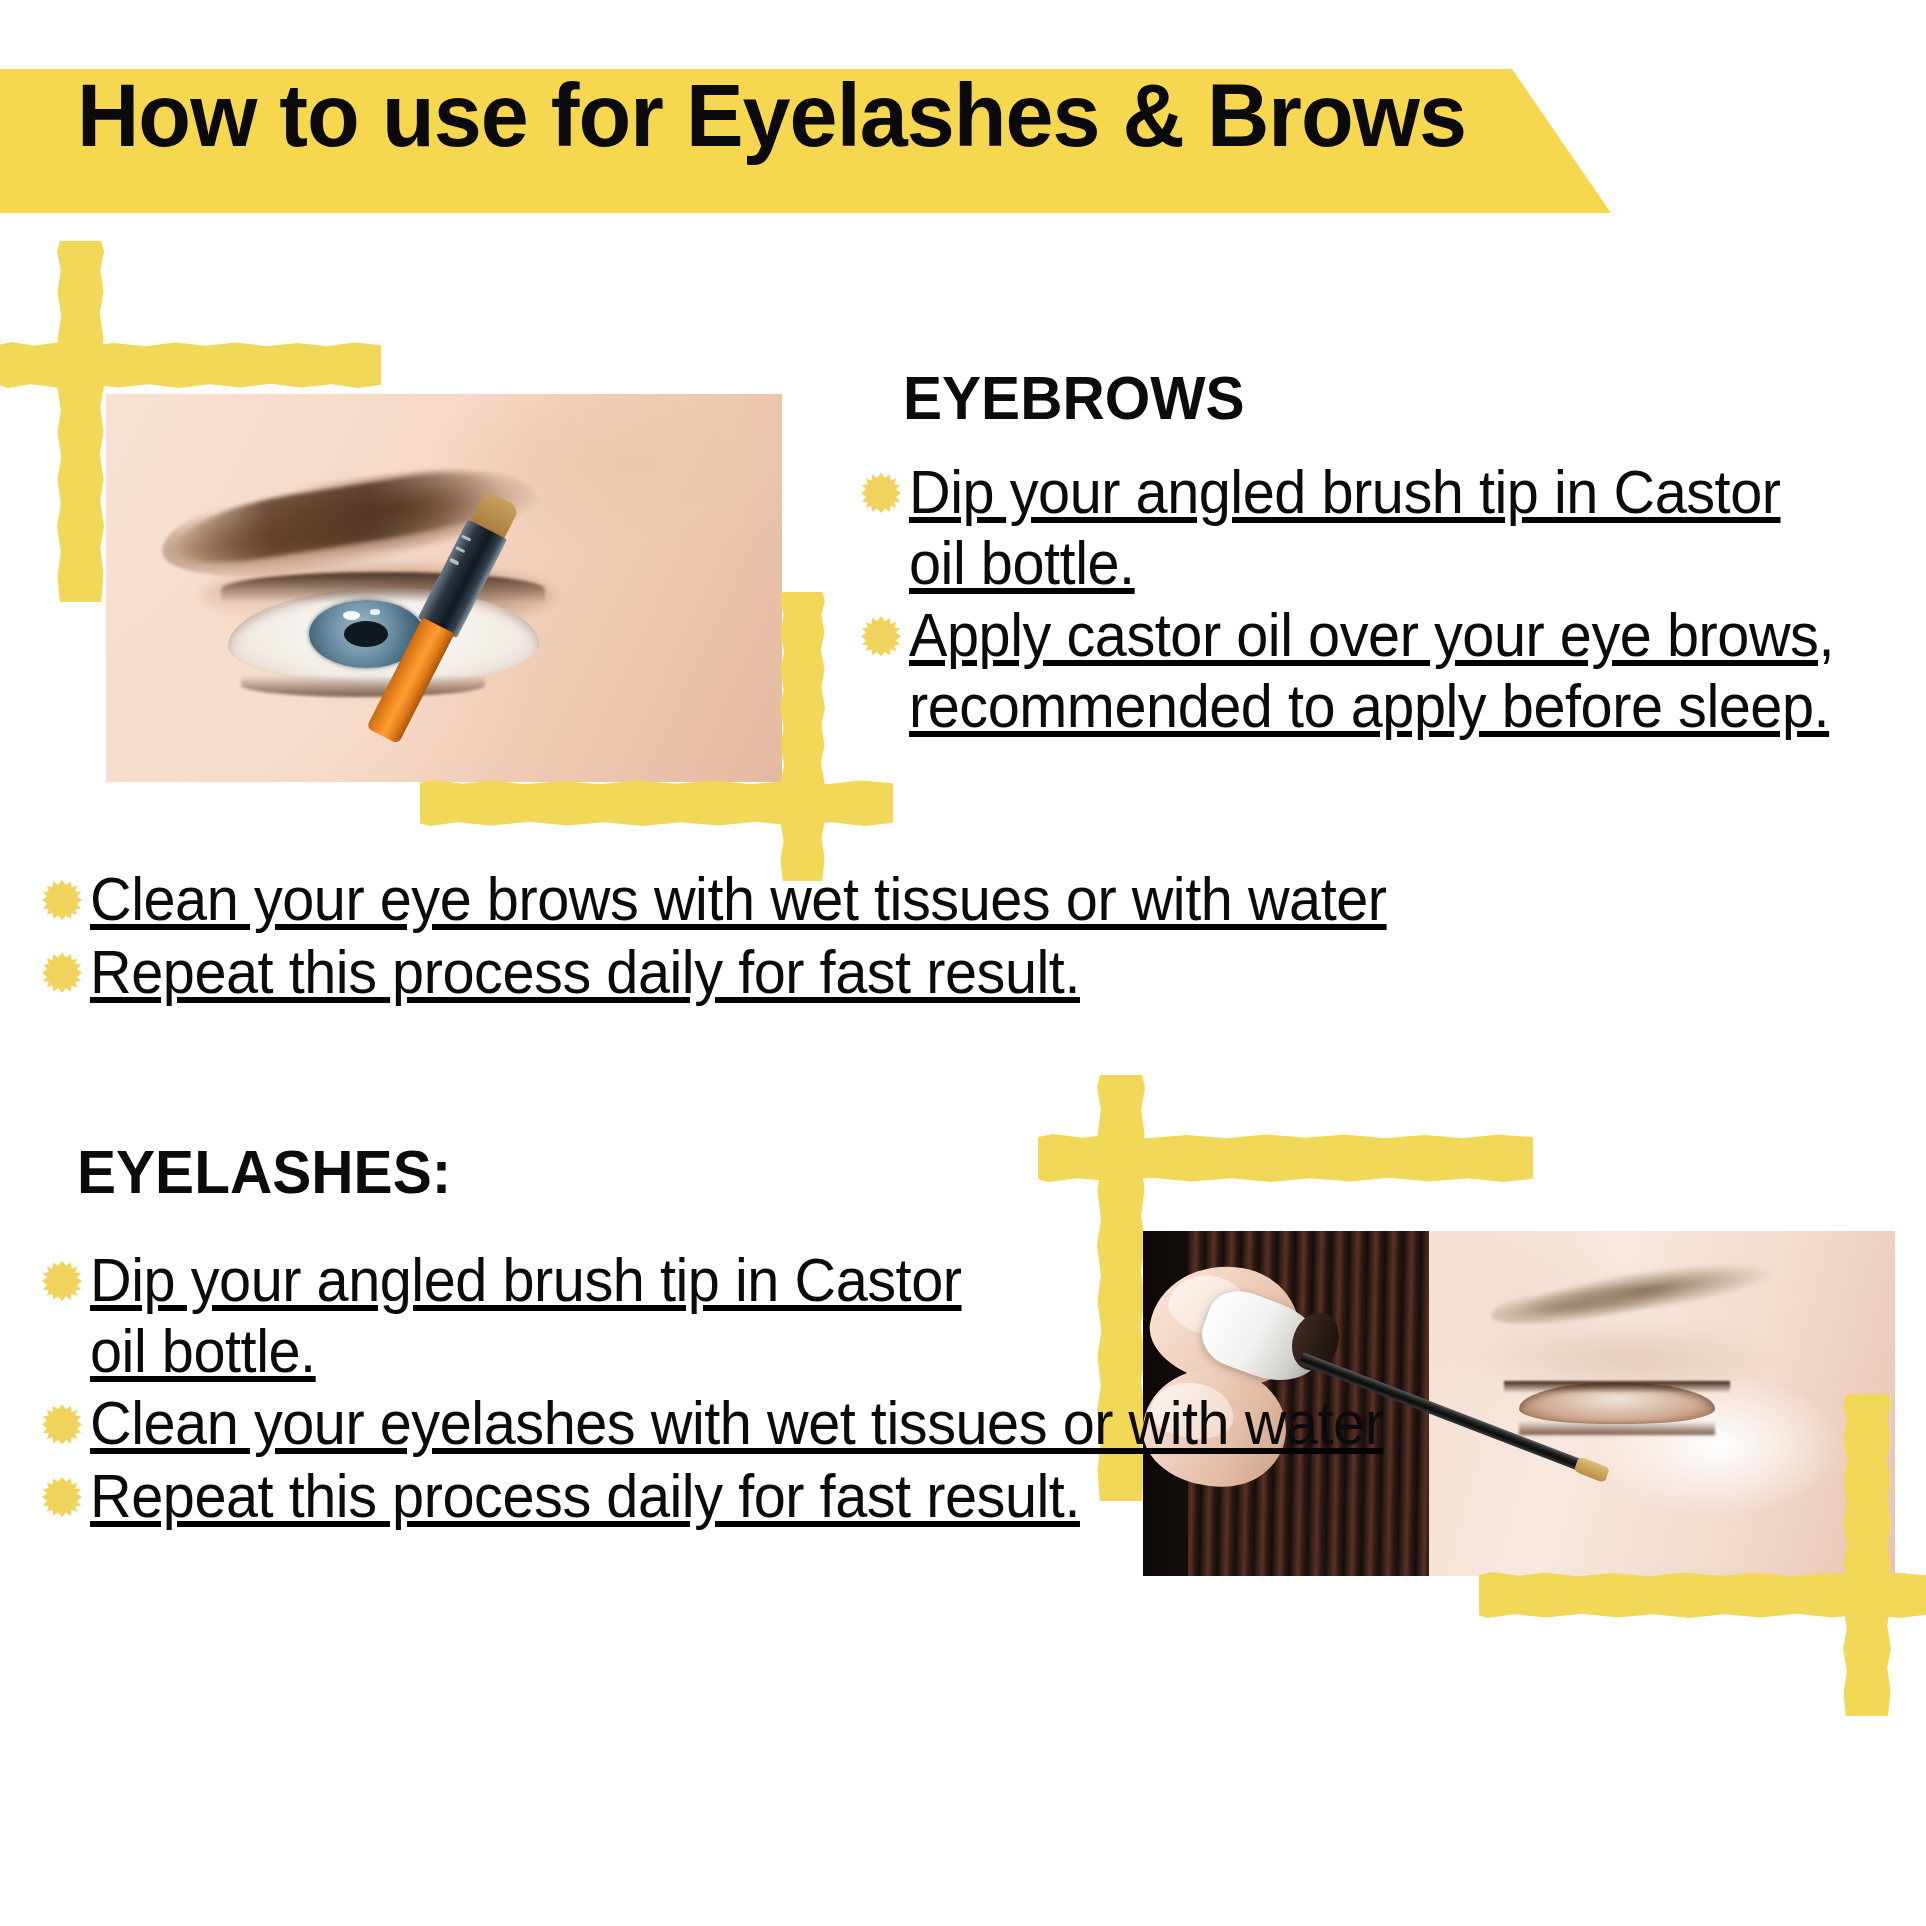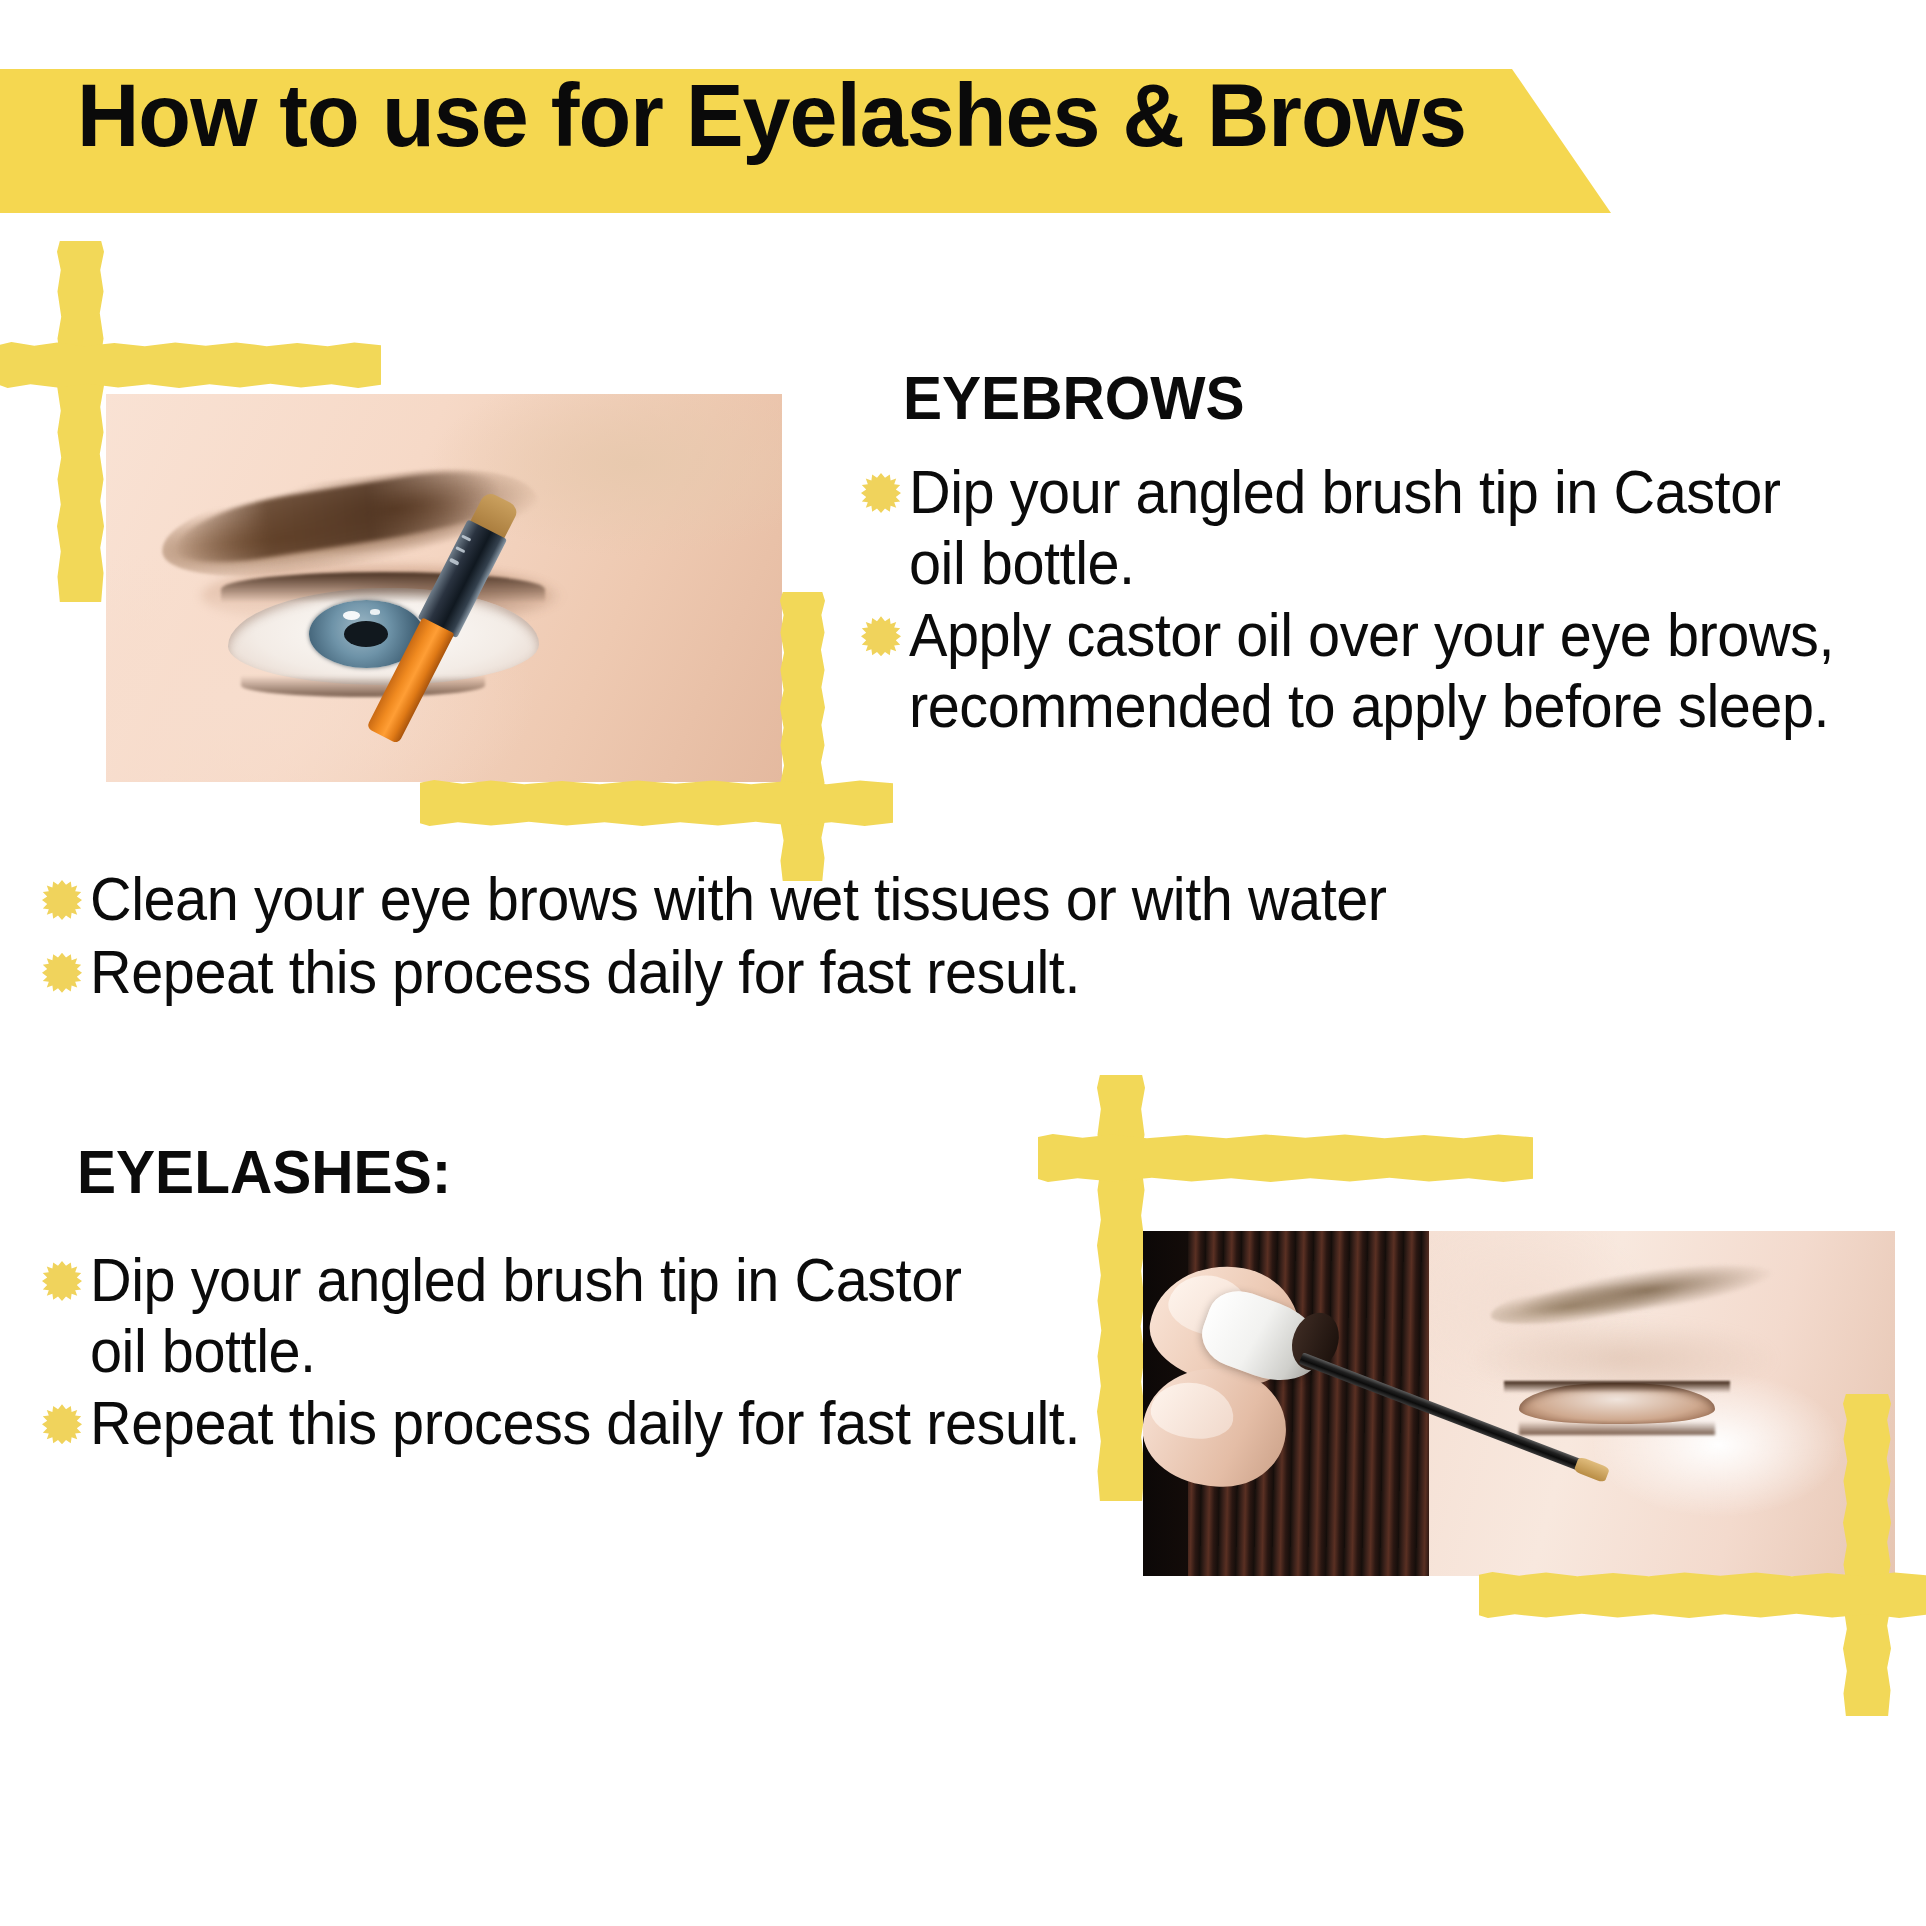--- a/index.html
+++ b/index.html
@@ -155,21 +155,21 @@
   .p2-wtip{position:absolute;right:-9%;top:-18%;width:11%;height:140%;
     background:linear-gradient(180deg,#e0bc7c,#b98d45);border-radius:22%;}
 
   
   .h2{
     position:absolute;font-weight:700;color:#0b0b0b;
     font-size:61px;line-height:1;letter-spacing:0px;
     font-family:"Liberation Sans", sans-serif;
     transform:scaleX(0.96);transform-origin:left center;
   }
-  .blist{position:absolute;}
+  .blist{position:absolute;text-decoration:underline;}
   .bitem{position:relative;display:flex;align-items:flex-start;margin-bottom:2px;}
   .dot{
     flex:0 0 auto;width:40px;height:40px;margin-top:16px;margin-right:8px;
     background:#F0D35C;
     -webkit-clip-path:polygon(50% 0%,60% 12%,72% 4%,74% 19%,88% 14%,83% 28%,98% 30%,87% 41%,100% 50%,87% 60%,98% 71%,83% 73%,88% 87%,74% 82%,72% 97%,60% 89%,50% 100%,40% 89%,28% 97%,26% 82%,12% 87%,17% 73%,2% 71%,13% 60%,0% 50%,13% 41%,2% 30%,17% 28%,12% 14%,26% 19%,28% 4%,40% 12%);
     clip-path:polygon(50% 0%,60% 12%,72% 4%,74% 19%,88% 14%,83% 28%,98% 30%,87% 41%,100% 50%,87% 60%,98% 71%,83% 73%,88% 87%,74% 82%,72% 97%,60% 89%,50% 100%,40% 89%,28% 97%,26% 82%,12% 87%,17% 73%,2% 71%,13% 60%,0% 50%,13% 41%,2% 30%,17% 28%,12% 14%,26% 19%,28% 4%,40% 12%);
   }
   .btxt{
     color:#0b0b0b;font-size:62px;line-height:1.14;
     font-family:"Liberation Sans", sans-serif;
@@ -277,18 +277,22 @@
 
   <div class="h2" style="left:77px;top:1142px;">EYELASHES:</div>
 
   <div class="blist" style="left:42px;top:1245px;width:1059px;">
     <div class="bitem">
       <span class="dot"></span>
       <span class="btxt">Dip your angled brush tip in Castor oil bottle.</span>
     </div>
     <div class="bitem">
       <span class="dot"></span>
+      <span class="btxt" style="white-space:nowrap;">Clean your eyelashes with wet tissues or with water</span>
+    </div>
+    <div class="bitem">
+      <span class="dot"></span>
       <span class="btxt" style="white-space:nowrap;">Repeat this process daily for fast result.</span>
     </div>
   </div>
 
 </div>
 
 
 </body></html>

